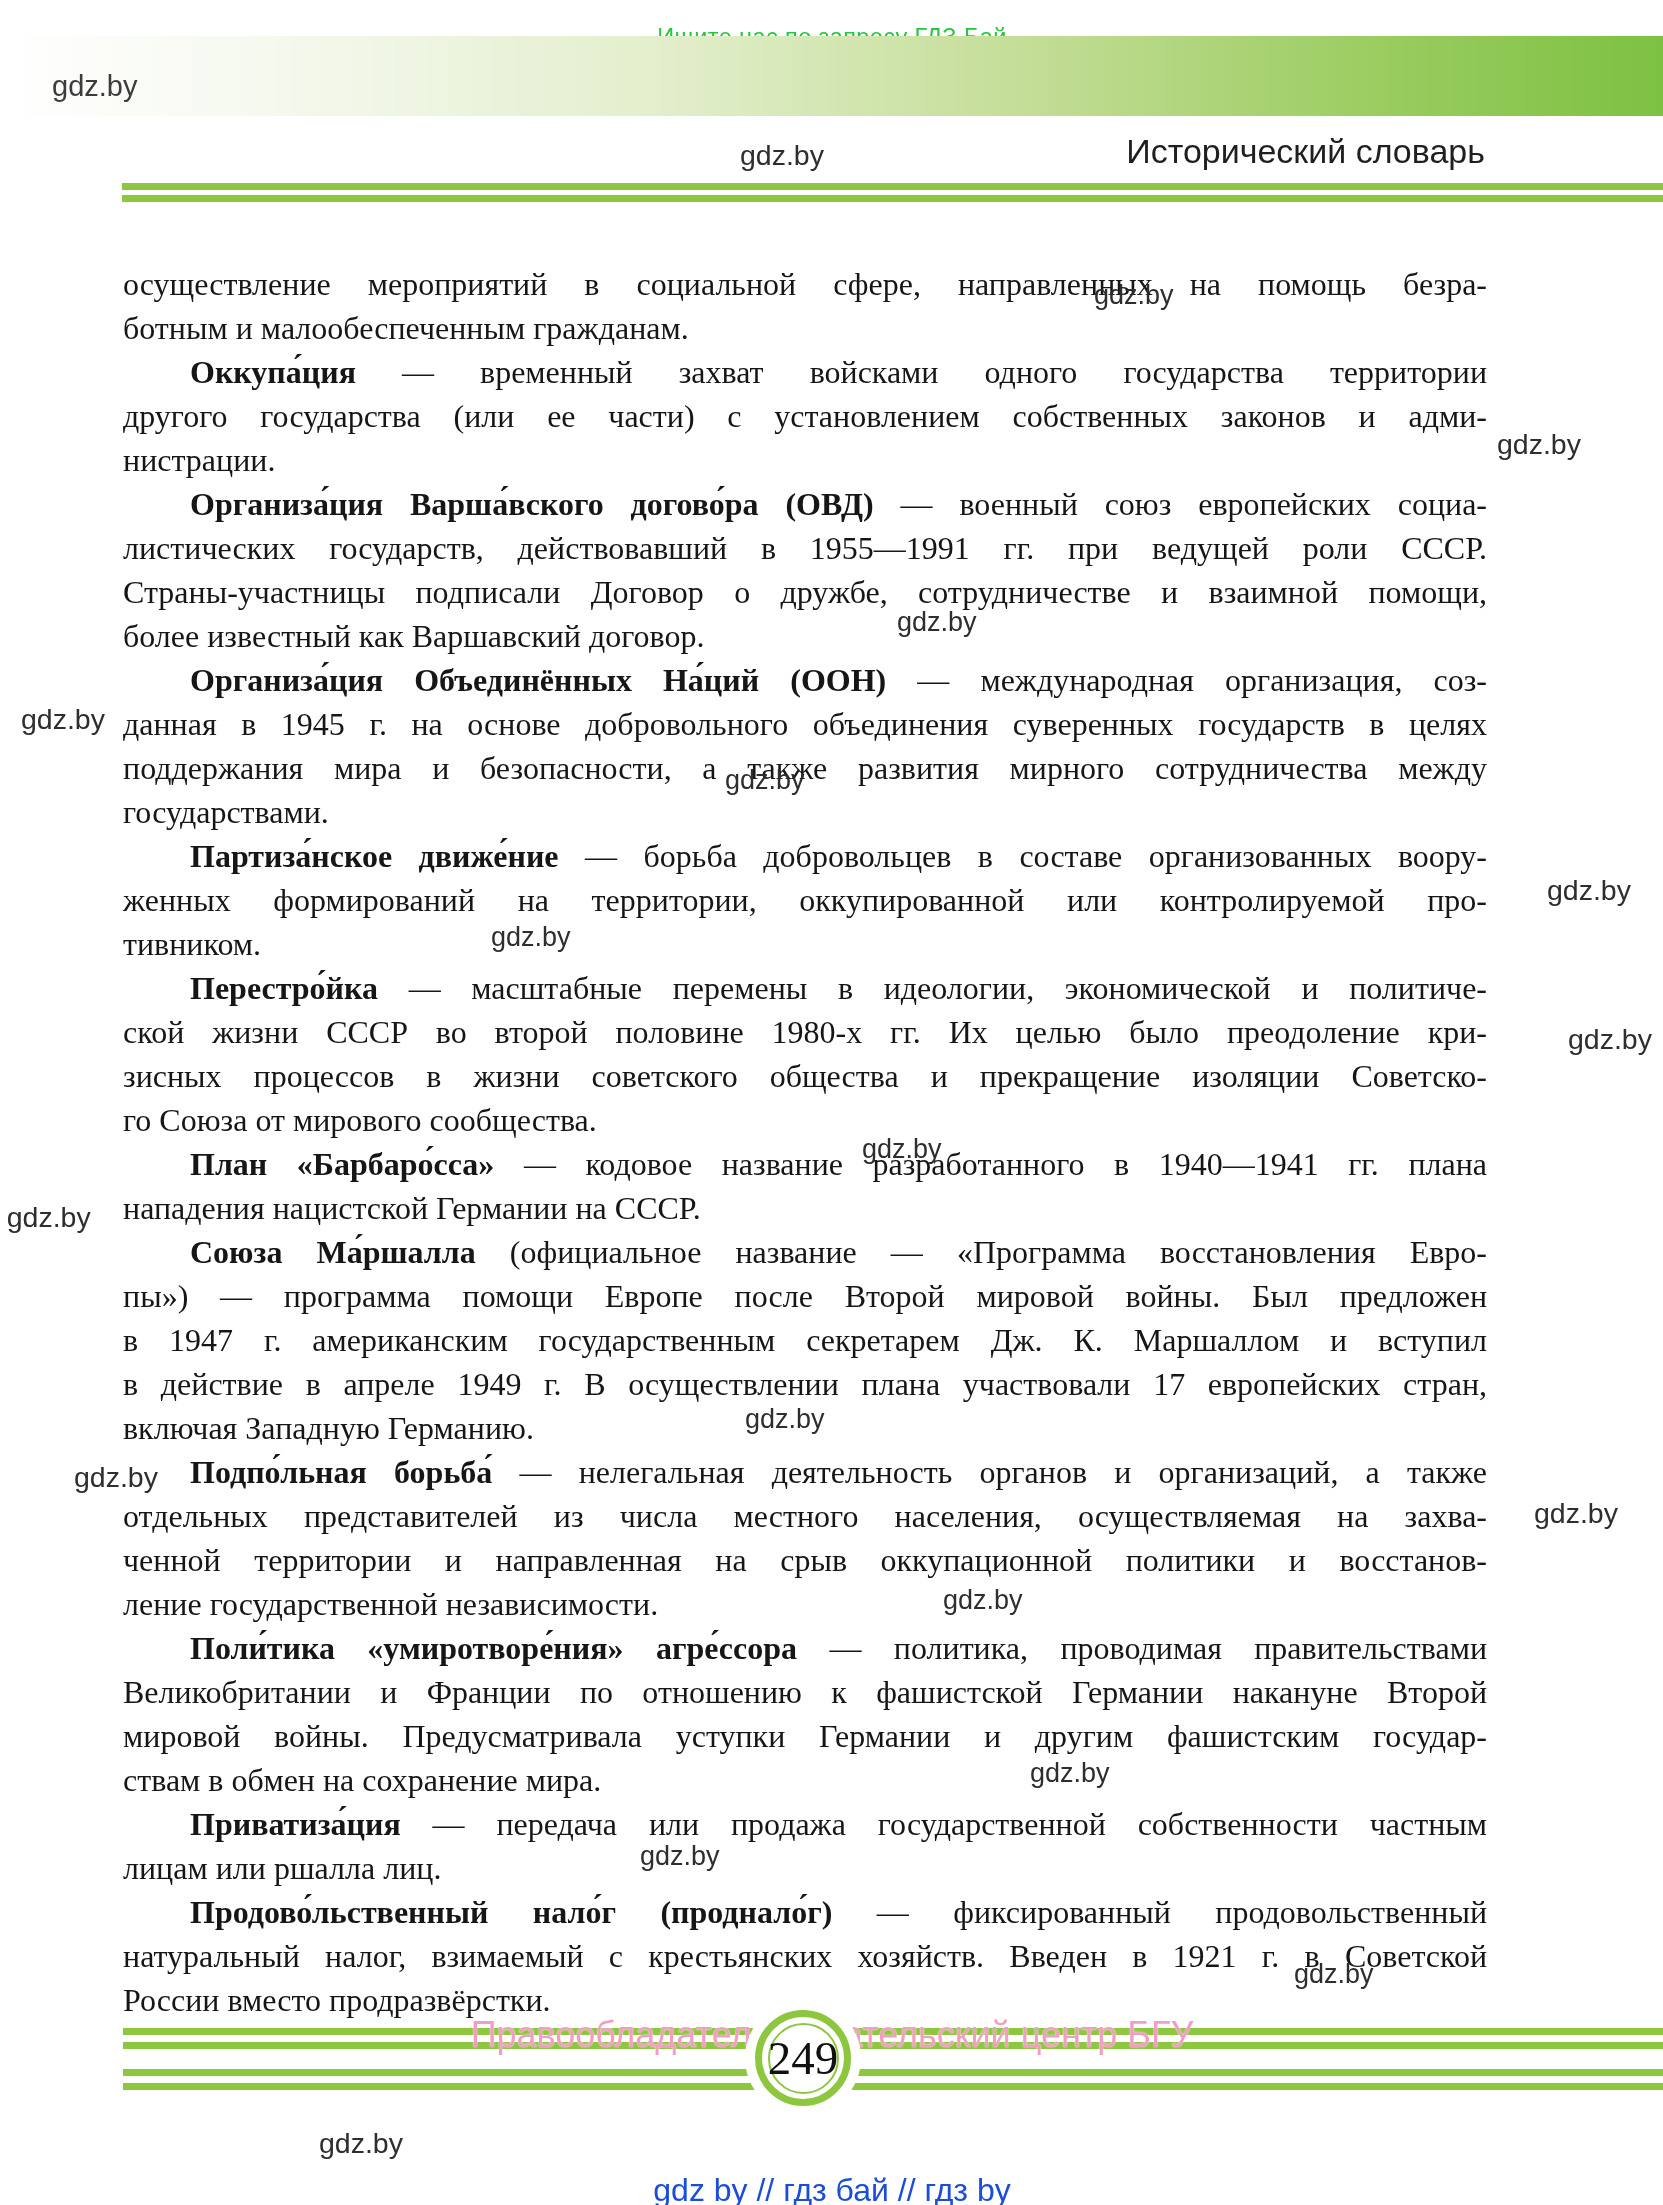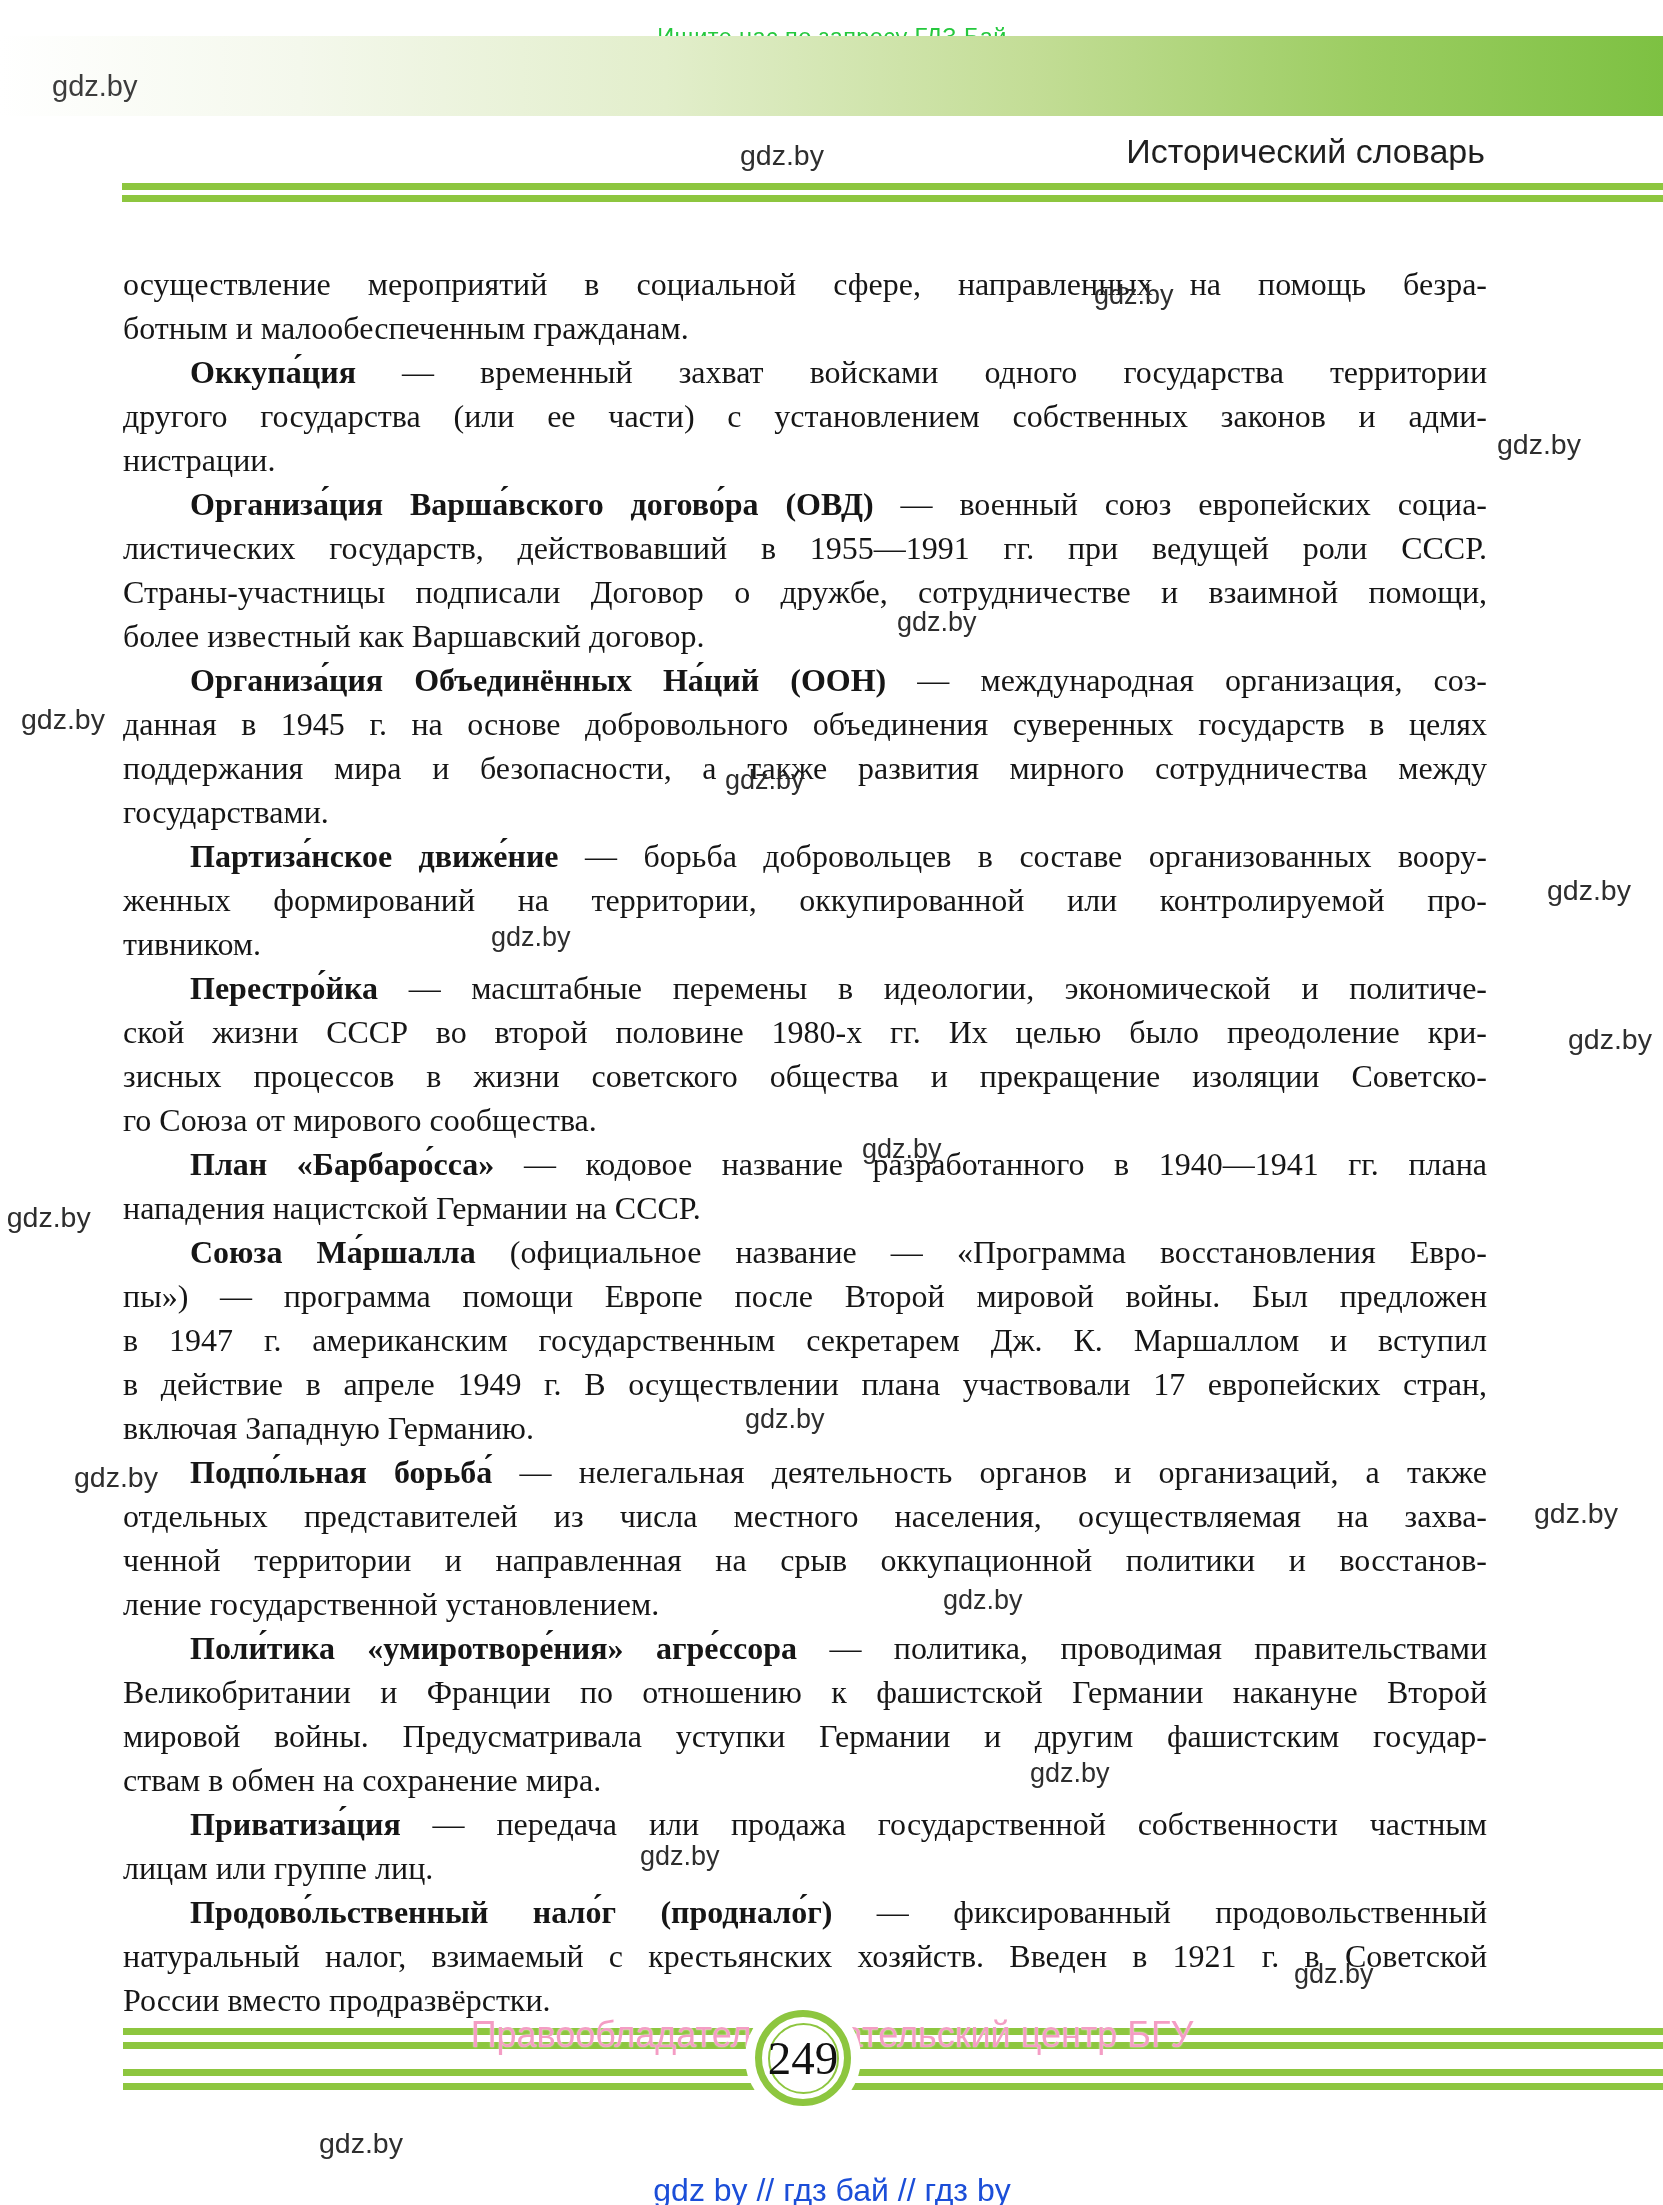--- a/index.html
+++ b/index.html
@@ -79,27 +79,27 @@
       <div class="bline ind"><b>План «Барбаро́сса»</b><span> — кодовое название разработанного в 1940—1941 гг. плана</span></div>
       <div class="bline last"><span>нападения нацистской Германии на СССР.</span></div>
       <div class="bline ind"><b>Союза Ма́ршалла</b><span> (официальное название — «Программа восстановления Евро-</span></div>
       <div class="bline"><span>пы») — программа помощи Европе после Второй мировой войны. Был предложен</span></div>
       <div class="bline"><span>в 1947 г. американским государственным секретарем Дж. К. Маршаллом и вступил</span></div>
       <div class="bline"><span>в действие в апреле 1949 г. В осуществлении плана участвовали 17 европейских стран,</span></div>
       <div class="bline last"><span>включая Западную Германию.</span></div>
       <div class="bline ind"><b>Подпо́льная борьба́</b><span> — нелегальная деятельность органов и организаций, а также</span></div>
       <div class="bline"><span>отдельных представителей из числа местного населения, осуществляемая на захва-</span></div>
       <div class="bline"><span>ченной территории и направленная на срыв оккупационной политики и восстанов-</span></div>
-      <div class="bline last"><span>ление государственной установлением.</span></div>
+      <div class="bline last"><span>ление государственной независимости.</span></div>
       <div class="bline ind"><b>Поли́тика «умиротворе́ния» агре́ссора</b><span> — политика, проводимая правительствами</span></div>
       <div class="bline"><span>Великобритании и Франции по отношению к фашистской Германии накануне Второй</span></div>
       <div class="bline"><span>мировой войны. Предусматривала уступки Германии и другим фашистским государ-</span></div>
       <div class="bline last"><span>ствам в обмен на сохранение мира.</span></div>
       <div class="bline ind"><b>Приватиза́ция</b><span> — передача или продажа государственной собственности частным</span></div>
-      <div class="bline last"><span>лицам или группе лиц.</span></div>
+      <div class="bline last"><span>лицам или ршалла лиц.</span></div>
       <div class="bline ind"><b>Продово́льственный нало́г (проднало́г)</b><span> — фиксированный продовольственный</span></div>
       <div class="bline"><span>натуральный налог, взимаемый с крестьянских хозяйств. Введен в 1921 г. в Советской</span></div>
       <div class="bline last"><span>России вместо продразвёрстки.</span></div>
     </div>
 
   <div class="rule b1"></div>
   <div class="rule b2"></div>
   <div class="copyright">Правообладатель Издательский центр БГУ</div>
   <div class="rule b3"></div>
   <div class="rule b4"></div>

